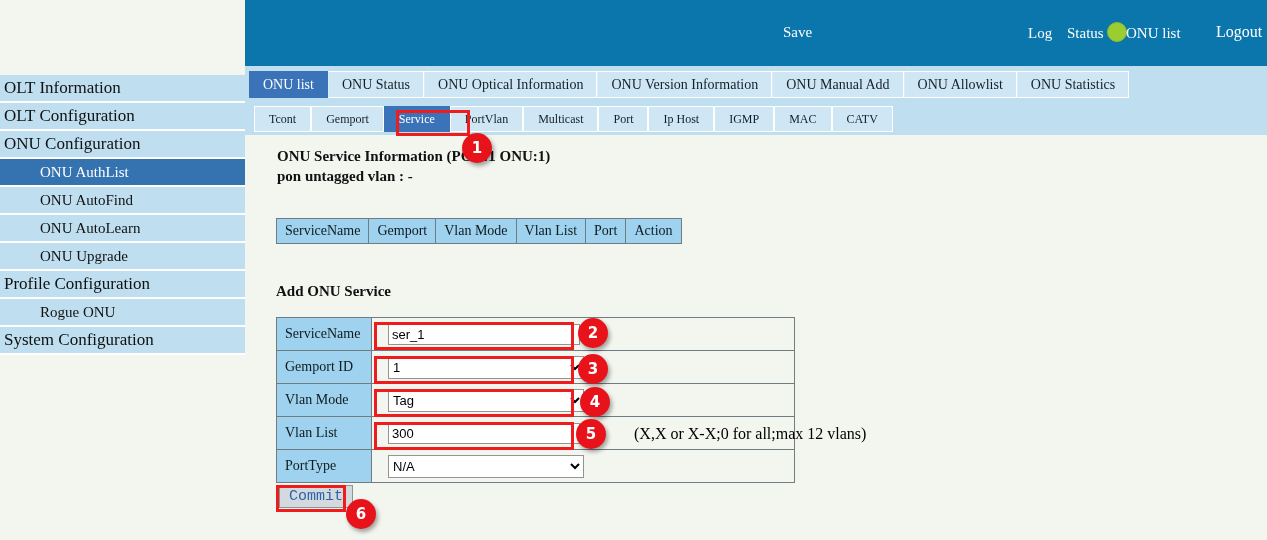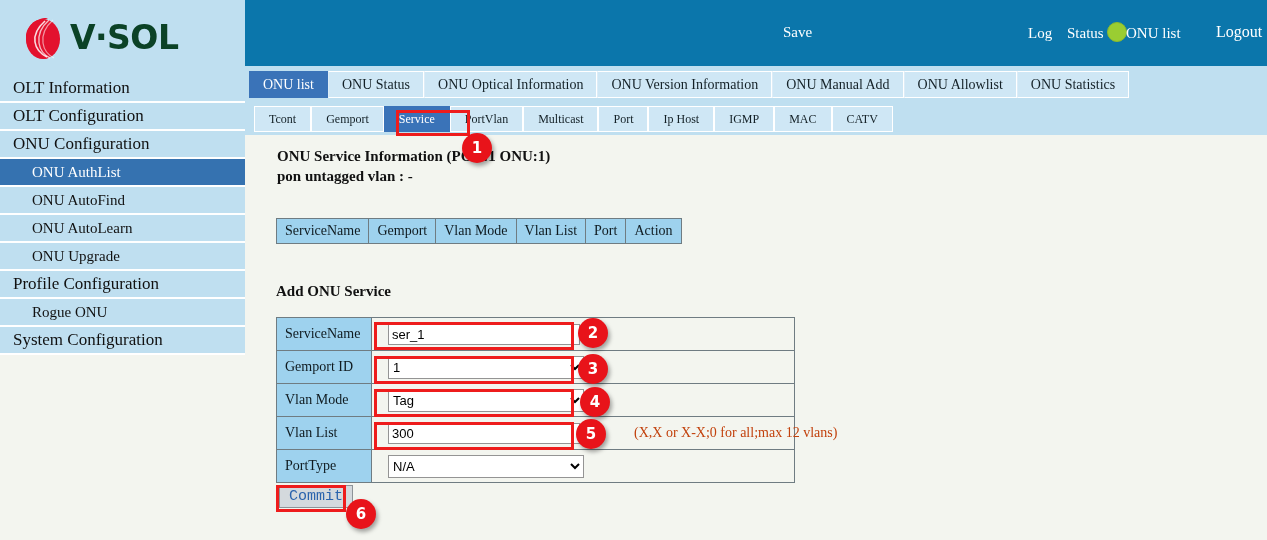--- a/index.html
+++ b/index.html
@@ -125,26 +125,26 @@
     position: absolute; left: 0; top: 75px;
     width: 245px;
   }
   .side-item {
     height: 28px;
     background: #bfdff0;
     border-bottom: 2px solid #ffffff;
     display: flex; align-items: center;
     font-size: 17px;
     color: #111111;
-    padding-left: 13px;
+    padding-left: 4px;
     cursor: pointer;
   }
   .side-item.sub {
     font-size: 15px;
-    padding-left: 32px;
+    padding-left: 40px;
   }
   .side-item.active {
     background: #3572b0;
     color: #ffffff;
   }
 
   
   .content {
     position: absolute;
     left: 245px; top: 135px;
@@ -241,22 +241,22 @@
     width: 196px; height: 23px;
     font-family: "Liberation Sans", sans-serif;
     font-size: 13px;
     color: #000;
     border: 1px solid #949494;
     background: #ffffff;
   }
   .hint {
     position: absolute;
     left: 262px; top: 8px;
-    font-size: 14px;
-    color: #c2410c;
+    font-size: 16px;
+    color: #000000;
     white-space: nowrap;
     text-align: center;
   }
 
   .commit-btn {
     position: absolute;
     left: 34px; top: 350px;
     background: #d4d9dd;
     border: 1px solid #8d9398;
     color: #2a63ad;
@@ -286,32 +286,20 @@
     display: flex; align-items: center; justify-content: center;
     box-shadow: 2px 3px 4px rgba(0,0,0,0.35);
     z-index: 50;
   }
 </style>
 </head>
 <body>
 
 <div id="page">
 
-  <div class="logo-area">
-    <div class="logo-mark">
-      <svg width="46" height="46" viewBox="0 0 46 46">
-        <ellipse cx="25" cy="24" rx="17" ry="20" fill="#e3122e"></ellipse>
-        <path d="M8 22 C8 10, 20 2, 30 3 C18 9, 12 16, 12 25 C12 34, 19 42, 30 44 C16 44, 8 34, 8 22 Z" fill="#e3122e"></path>
-        <path d="M27 6 C19 13, 16 20, 17 27 C18 34, 23 39, 29 42" stroke="#ffffff" stroke-width="1.6" fill="none" opacity="0.85"></path>
-        <path d="M31 5 C23 12, 20 20, 21 28 C22 35, 26 40, 32 43" stroke="#ffffff" stroke-width="1.4" fill="none" opacity="0.7"></path>
-        <path d="M35 5 C27 12, 24 20, 25 28 C26 35, 30 40, 36 43" stroke="#ffffff" stroke-width="1.2" fill="none" opacity="0.55"></path>
-      </svg>
-    </div>
-    <span class="logo-text">V·SOL</span>
-  </div>
 
   <div class="topbar">
     <div class="topbar-inner">
       <a class="top-link top-save">Save</a>
       <div class="status-dot"></div>
       <a class="top-link top-log">Log</a>
       <a class="top-link top-status">Status</a>
       <a class="top-link top-onu">ONU list</a>
       <a class="top-link top-logout">Logout</a>
     </div>

